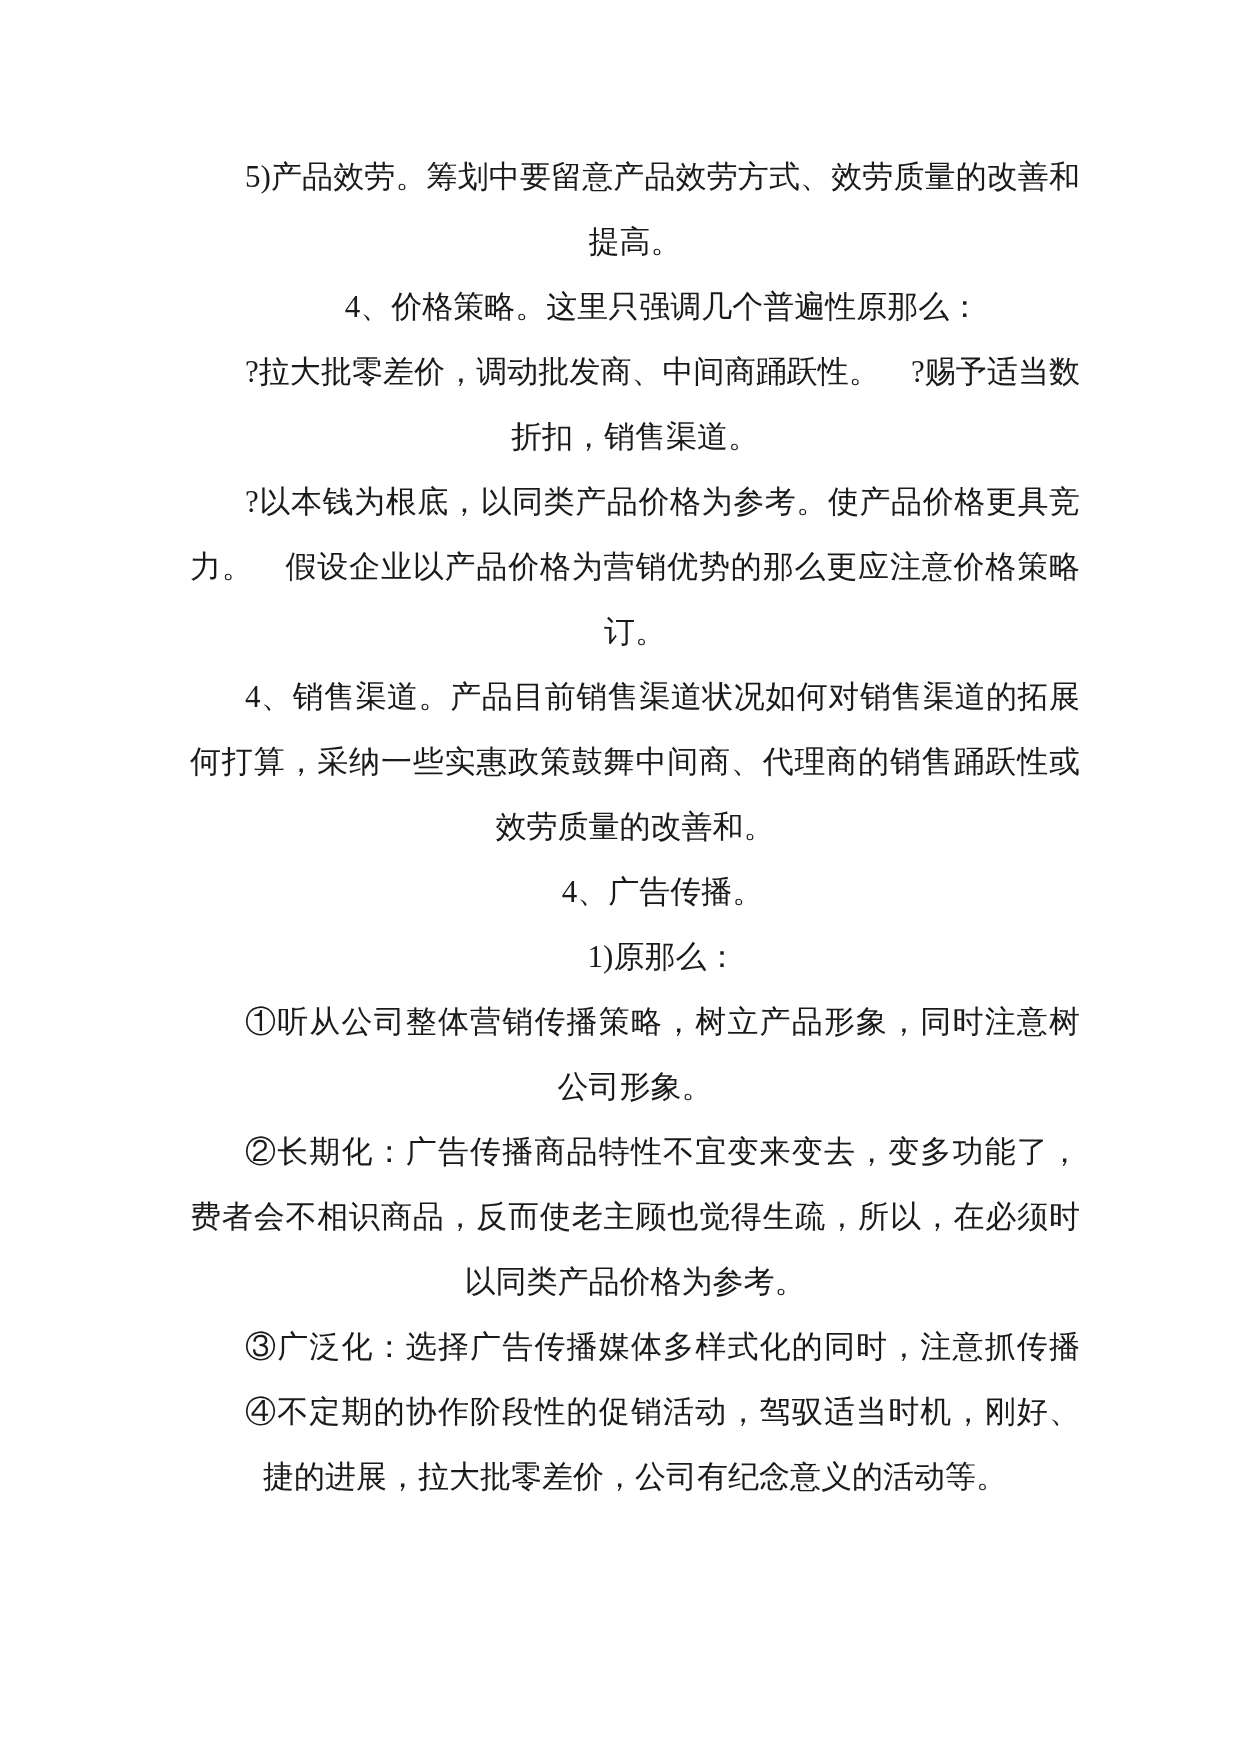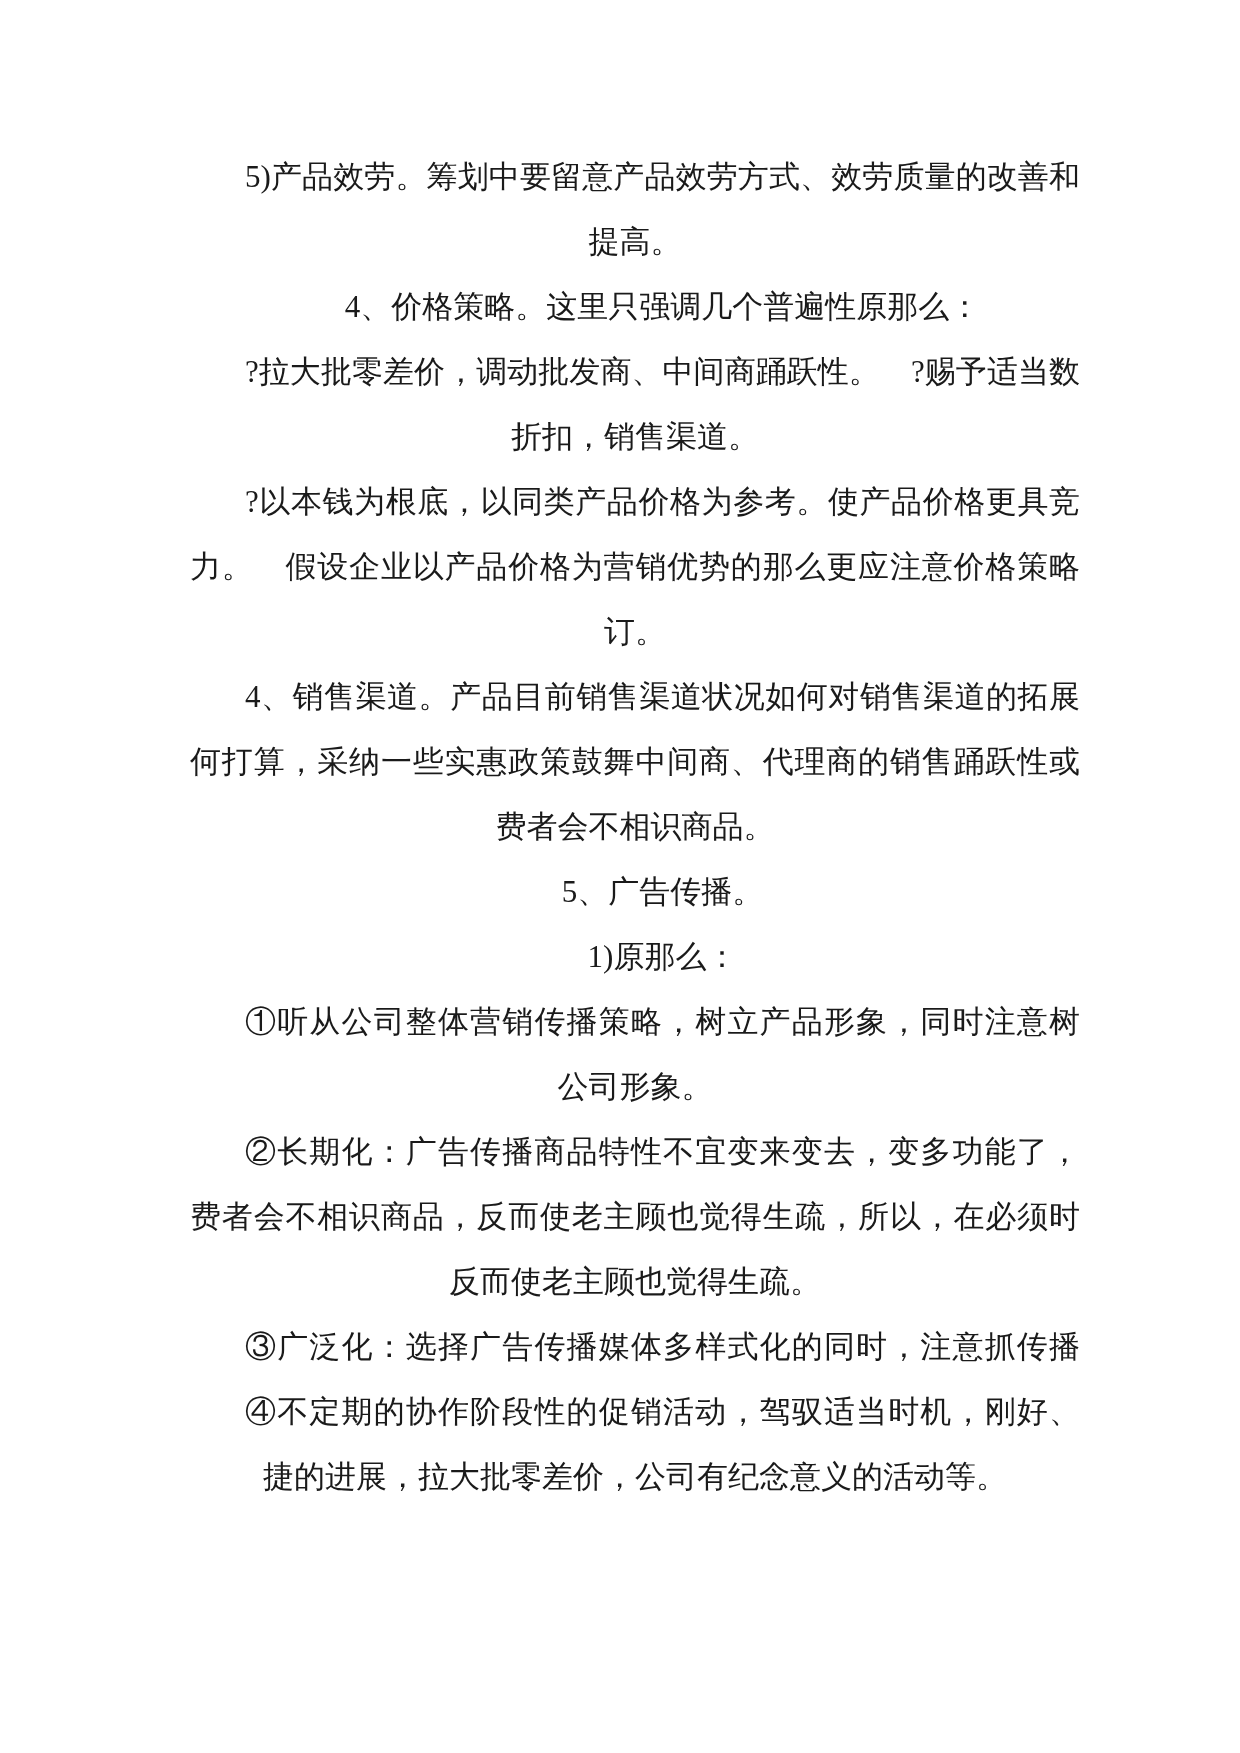--- a/index.html
+++ b/index.html
@@ -58,40 +58,40 @@
 
     <p class="para">
       <span class="ln indent just">?以本钱为根底，以同类产品价格为参考。使产品价格更具竞争</span>
       <span class="ln just">力。　假设企业以产品价格为营销优势的那么更应注意价格策略的制</span>
       <span class="ln">订。</span>
     </p>
 
     <p class="para">
       <span class="ln indent just">4、销售渠道。产品目前销售渠道状况如何对销售渠道的拓展有</span>
       <span class="ln just">何打算，采纳一些实惠政策鼓舞中间商、代理商的销售踊跃性或制</span>
-      <span class="ln">费者会不相识商品。</span>
+      <span class="ln">效劳质量的改善和。</span>
     </p>
 
     <p class="para">
-      <span class="ln indent">5、广告传播。</span>
+      <span class="ln indent">4、广告传播。</span>
     </p>
 
     <p class="para">
       <span class="ln indent">1)原那么：</span>
     </p>
 
     <p class="para">
       <span class="ln indent just">①听从公司整体营销传播策略，树立产品形象，同时注意树立</span>
       <span class="ln">公司形象。</span>
     </p>
 
     <p class="para">
       <span class="ln indent just">②长期化：广告传播商品特性不宜变来变去，变多功能了，消</span>
       <span class="ln just">费者会不相识商品，反而使老主顾也觉得生疏，所以，在必须时段</span>
-      <span class="ln">反而使老主顾也觉得生疏。</span>
+      <span class="ln">以同类产品价格为参考。</span>
     </p>
 
     <p class="para">
       <span class="ln indent just">③广泛化：选择广告传播媒体多样式化的同时，注意抓传播效</span>
     </p>
 
     <p class="para">
       <span class="ln indent just">④不定期的协作阶段性的促销活动，驾驭适当时机，刚好、敏</span>
       <span class="ln">捷的进展，拉大批零差价，公司有纪念意义的活动等。</span>
     </p>

